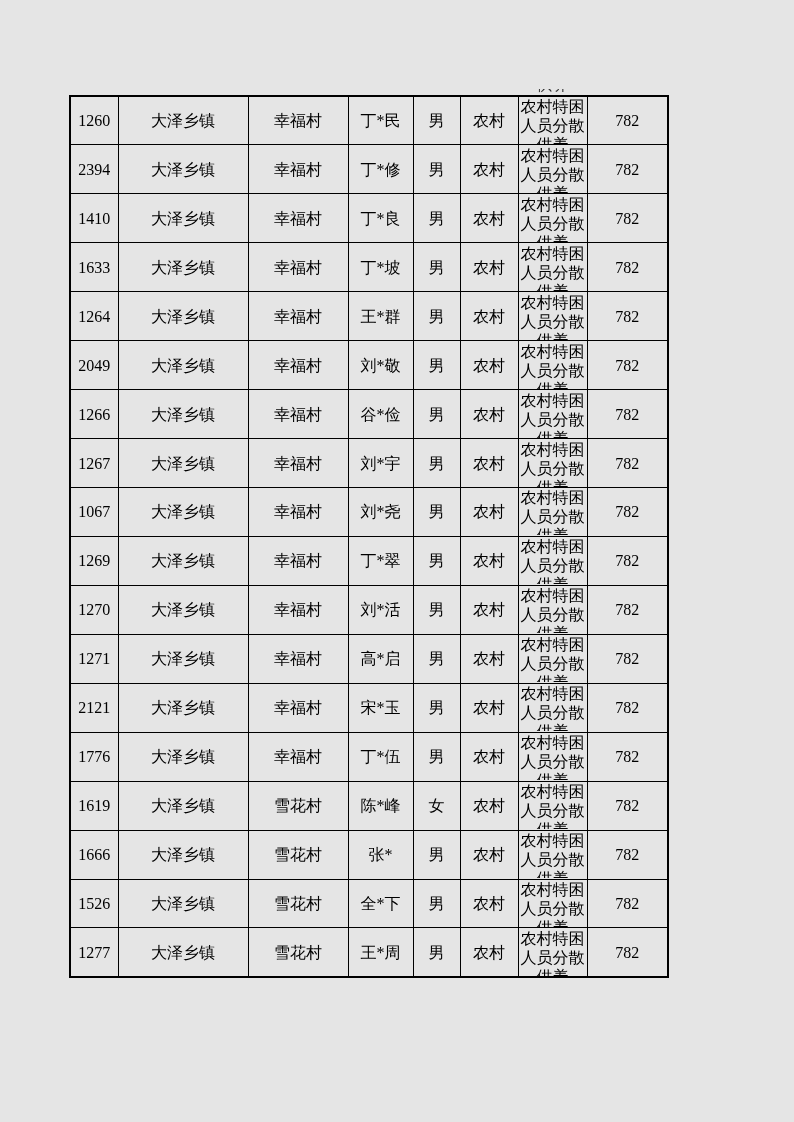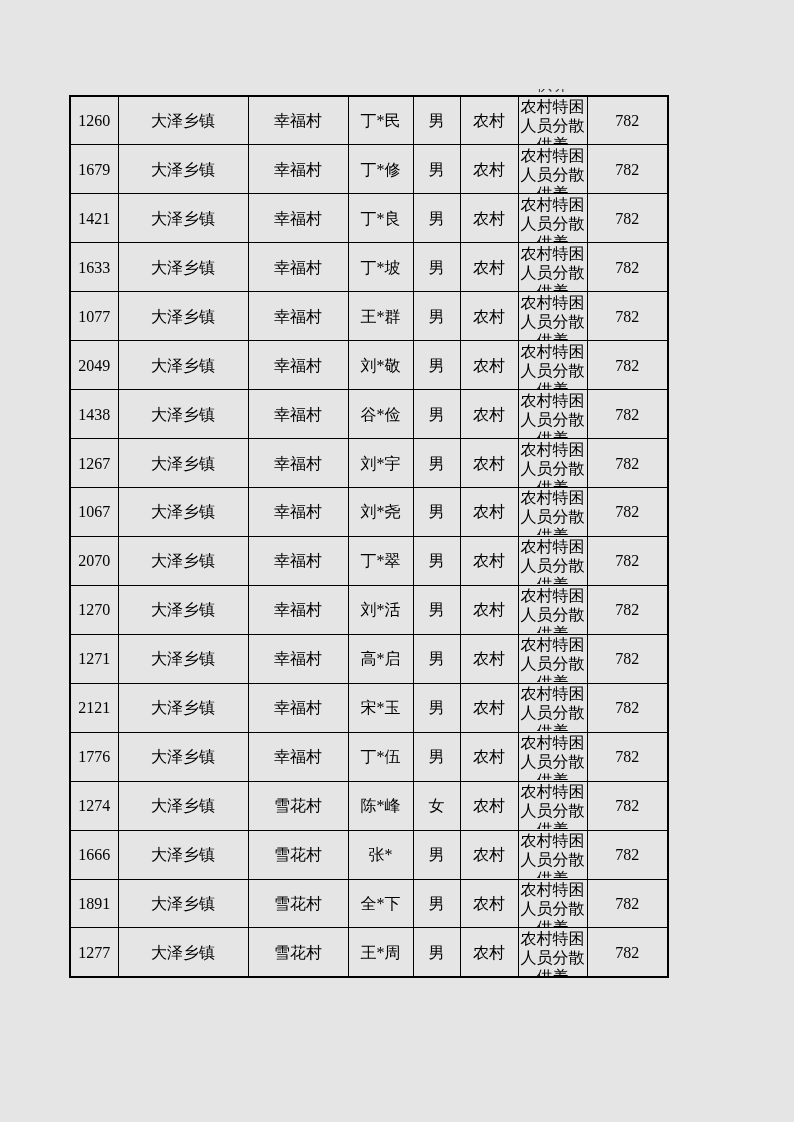--- a/index.html
+++ b/index.html
@@ -97,33 +97,33 @@
           <td>幸福村</td>
           <td>丁*民</td>
           <td>男</td>
           <td>农村</td>
           <td class="cat">
             <div class="cat-wrap">农村特困人员分散供养</div>
           </td>
           <td>782</td>
         </tr>
         <tr>
-          <td>1679</td>
+          <td>2394</td>
           <td>大泽乡镇</td>
           <td>幸福村</td>
           <td>丁*修</td>
           <td>男</td>
           <td>农村</td>
           <td class="cat">
             <div class="cat-wrap">农村特困人员分散供养</div>
           </td>
           <td>782</td>
         </tr>
         <tr>
-          <td>1421</td>
+          <td>1410</td>
           <td>大泽乡镇</td>
           <td>幸福村</td>
           <td>丁*良</td>
           <td>男</td>
           <td>农村</td>
           <td class="cat">
             <div class="cat-wrap">农村特困人员分散供养</div>
           </td>
           <td>782</td>
         </tr>
@@ -133,21 +133,21 @@
           <td>幸福村</td>
           <td>丁*坡</td>
           <td>男</td>
           <td>农村</td>
           <td class="cat">
             <div class="cat-wrap">农村特困人员分散供养</div>
           </td>
           <td>782</td>
         </tr>
         <tr>
-          <td>1077</td>
+          <td>1264</td>
           <td>大泽乡镇</td>
           <td>幸福村</td>
           <td>王*群</td>
           <td>男</td>
           <td>农村</td>
           <td class="cat">
             <div class="cat-wrap">农村特困人员分散供养</div>
           </td>
           <td>782</td>
         </tr>
@@ -157,21 +157,21 @@
           <td>幸福村</td>
           <td>刘*敬</td>
           <td>男</td>
           <td>农村</td>
           <td class="cat">
             <div class="cat-wrap">农村特困人员分散供养</div>
           </td>
           <td>782</td>
         </tr>
         <tr>
-          <td>1438</td>
+          <td>1266</td>
           <td>大泽乡镇</td>
           <td>幸福村</td>
           <td>谷*俭</td>
           <td>男</td>
           <td>农村</td>
           <td class="cat">
             <div class="cat-wrap">农村特困人员分散供养</div>
           </td>
           <td>782</td>
         </tr>
@@ -193,21 +193,21 @@
           <td>幸福村</td>
           <td>刘*尧</td>
           <td>男</td>
           <td>农村</td>
           <td class="cat">
             <div class="cat-wrap">农村特困人员分散供养</div>
           </td>
           <td>782</td>
         </tr>
         <tr>
-          <td>2070</td>
+          <td>1269</td>
           <td>大泽乡镇</td>
           <td>幸福村</td>
           <td>丁*翠</td>
           <td>男</td>
           <td>农村</td>
           <td class="cat">
             <div class="cat-wrap">农村特困人员分散供养</div>
           </td>
           <td>782</td>
         </tr>
@@ -253,21 +253,21 @@
           <td>幸福村</td>
           <td>丁*伍</td>
           <td>男</td>
           <td>农村</td>
           <td class="cat">
             <div class="cat-wrap">农村特困人员分散供养</div>
           </td>
           <td>782</td>
         </tr>
         <tr>
-          <td>1274</td>
+          <td>1619</td>
           <td>大泽乡镇</td>
           <td>雪花村</td>
           <td>陈*峰</td>
           <td>女</td>
           <td>农村</td>
           <td class="cat">
             <div class="cat-wrap">农村特困人员分散供养</div>
           </td>
           <td>782</td>
         </tr>
@@ -277,21 +277,21 @@
           <td>雪花村</td>
           <td>张*</td>
           <td>男</td>
           <td>农村</td>
           <td class="cat">
             <div class="cat-wrap">农村特困人员分散供养</div>
           </td>
           <td>782</td>
         </tr>
         <tr>
-          <td>1891</td>
+          <td>1526</td>
           <td>大泽乡镇</td>
           <td>雪花村</td>
           <td>全*下</td>
           <td>男</td>
           <td>农村</td>
           <td class="cat">
             <div class="cat-wrap">农村特困人员分散供养</div>
           </td>
           <td>782</td>
         </tr>

